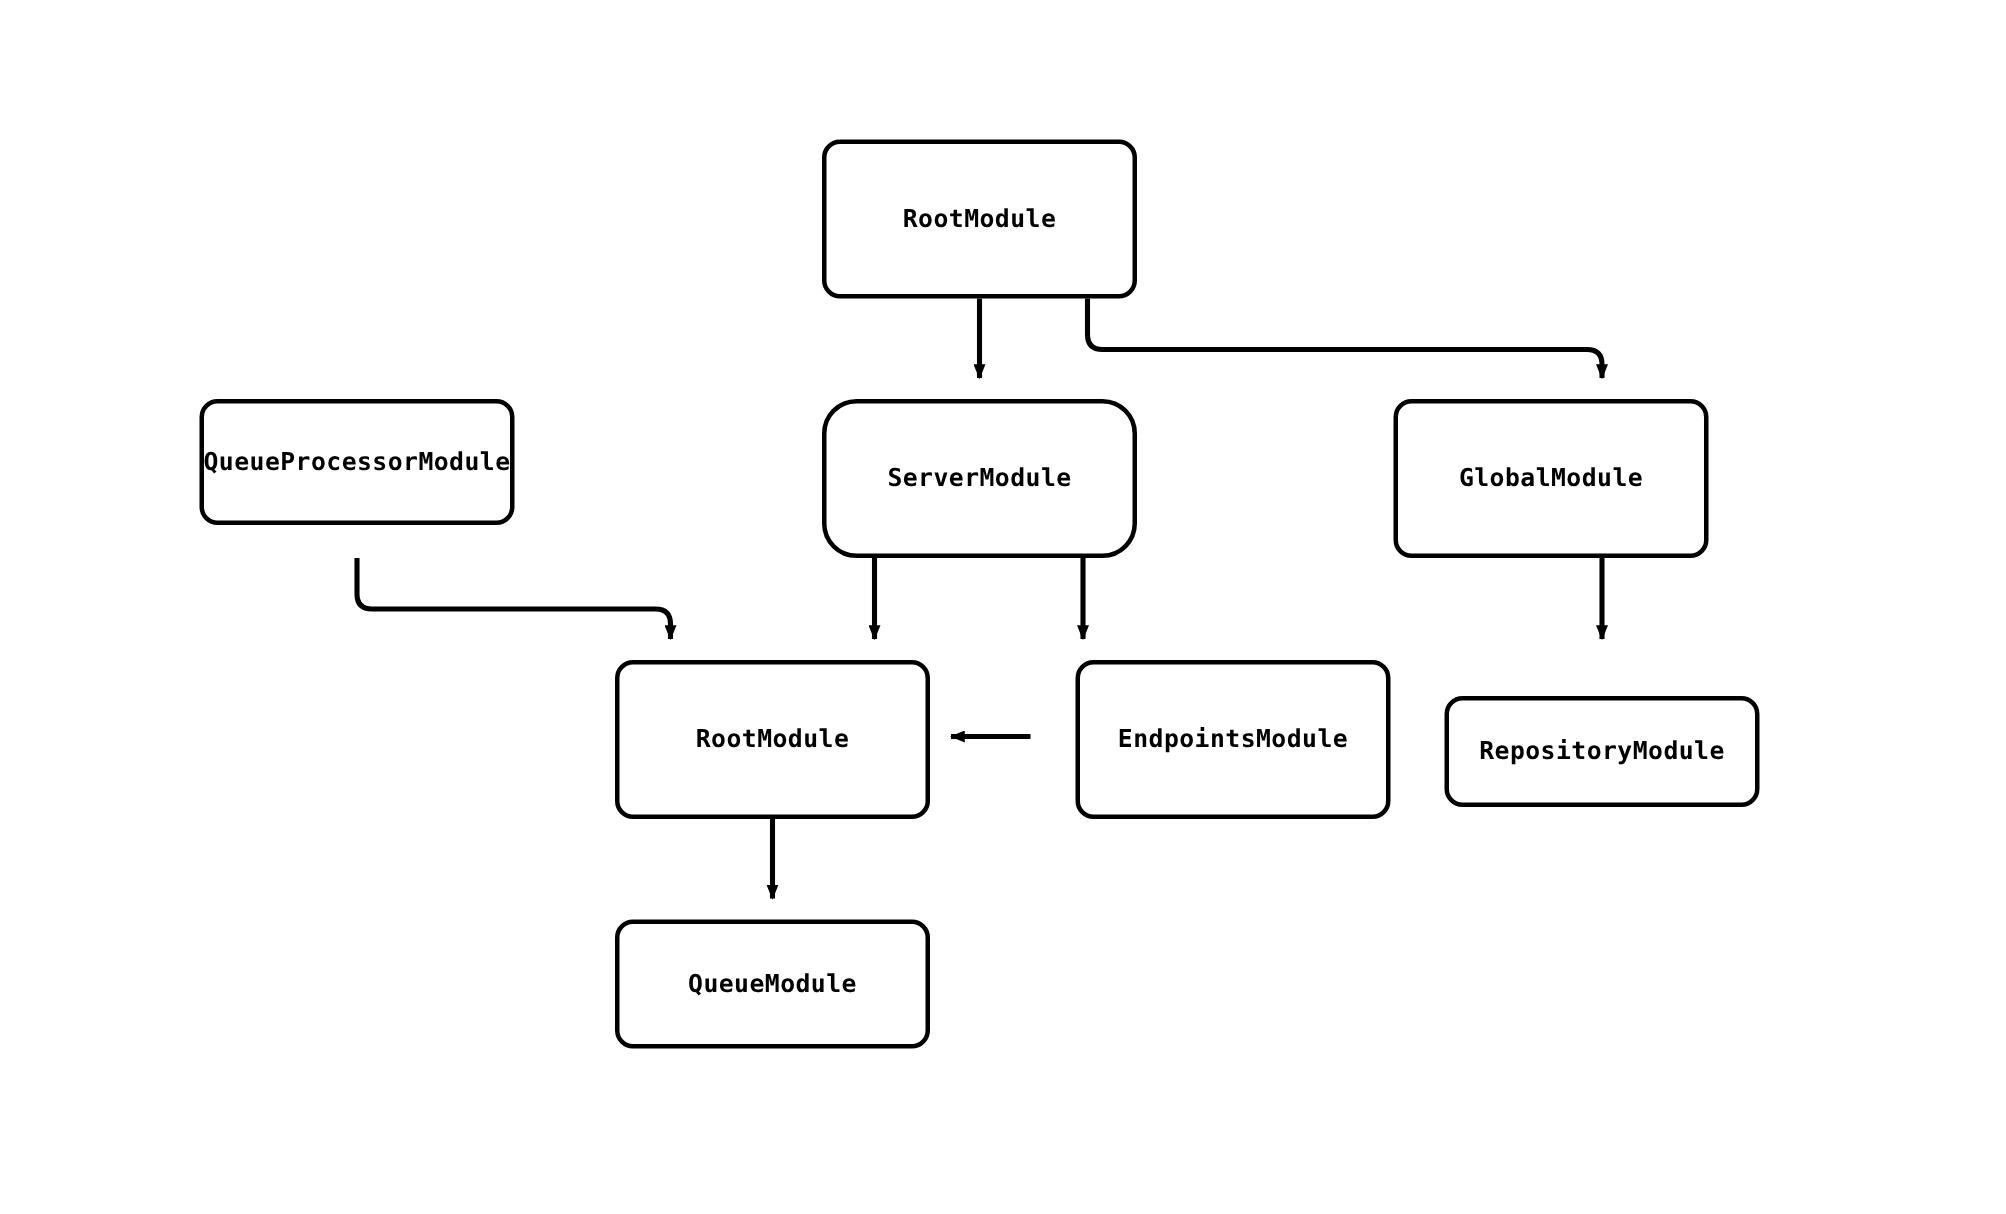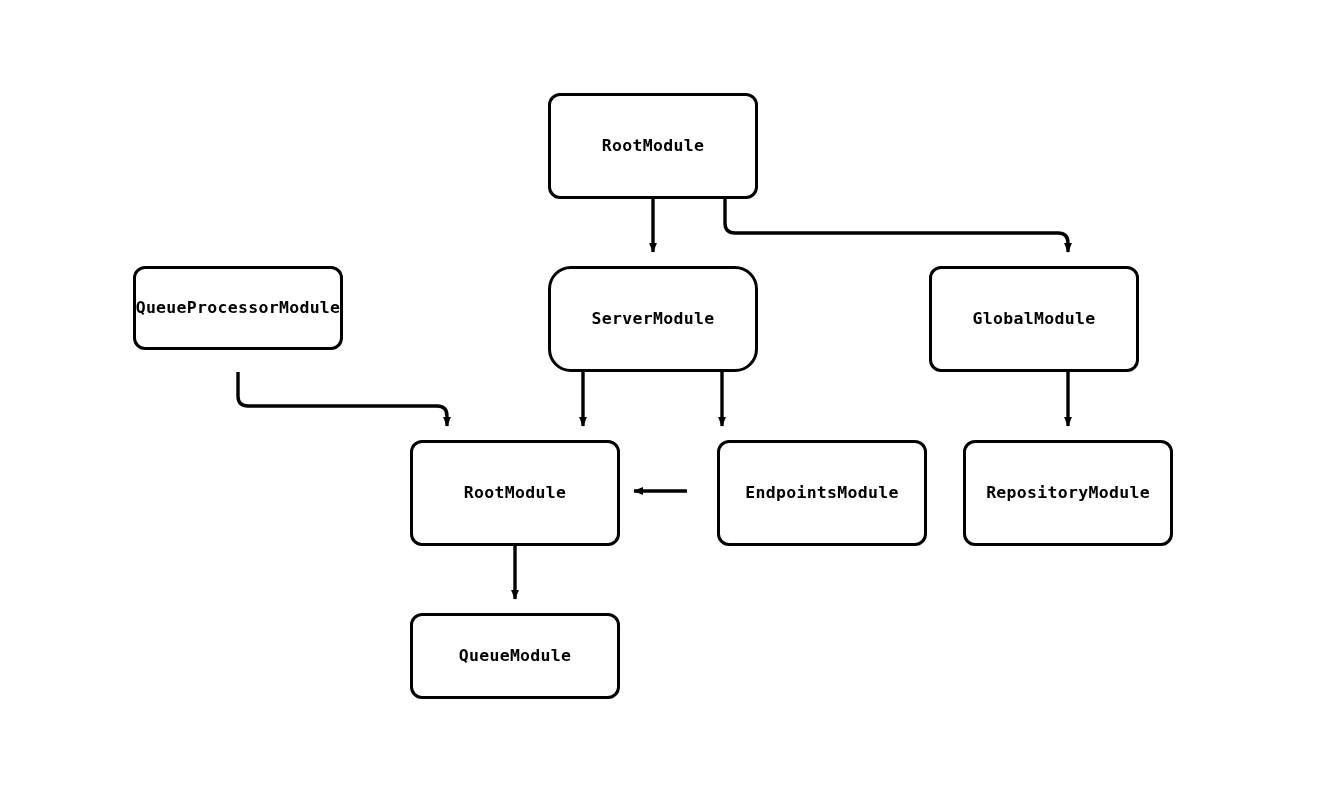--- a/index.html
+++ b/index.html
@@ -102,21 +102,21 @@
   <div class="node" style="left:410px; top:440px; width:210px; height:106px;">
     <div class="node-label">Root</div>
     <div class="node-label">Module</div>
   </div>
 
   <div class="node" style="left:687px; top:440px; width:210px; height:106px;margin-left:30px;">
     <div class="node-label">Endpoints</div>
     <div class="node-label">Module</div>
   </div>
 
-  <div class="node" style="left:963px; top:440px; width:210px; height:106px;">
+  <div class="node" style="left:963px; top:464px; width:210px; height:74px;">
     <div class="node-label">Repository</div>
     <div class="node-label">Module</div>
   </div>
 
   <div class="node" style="left:410px; top:613px; width:210px; height:86px;">
     <div class="node-label">Queue</div>
     <div class="node-label">Module</div>
   </div>
 
 </div>

